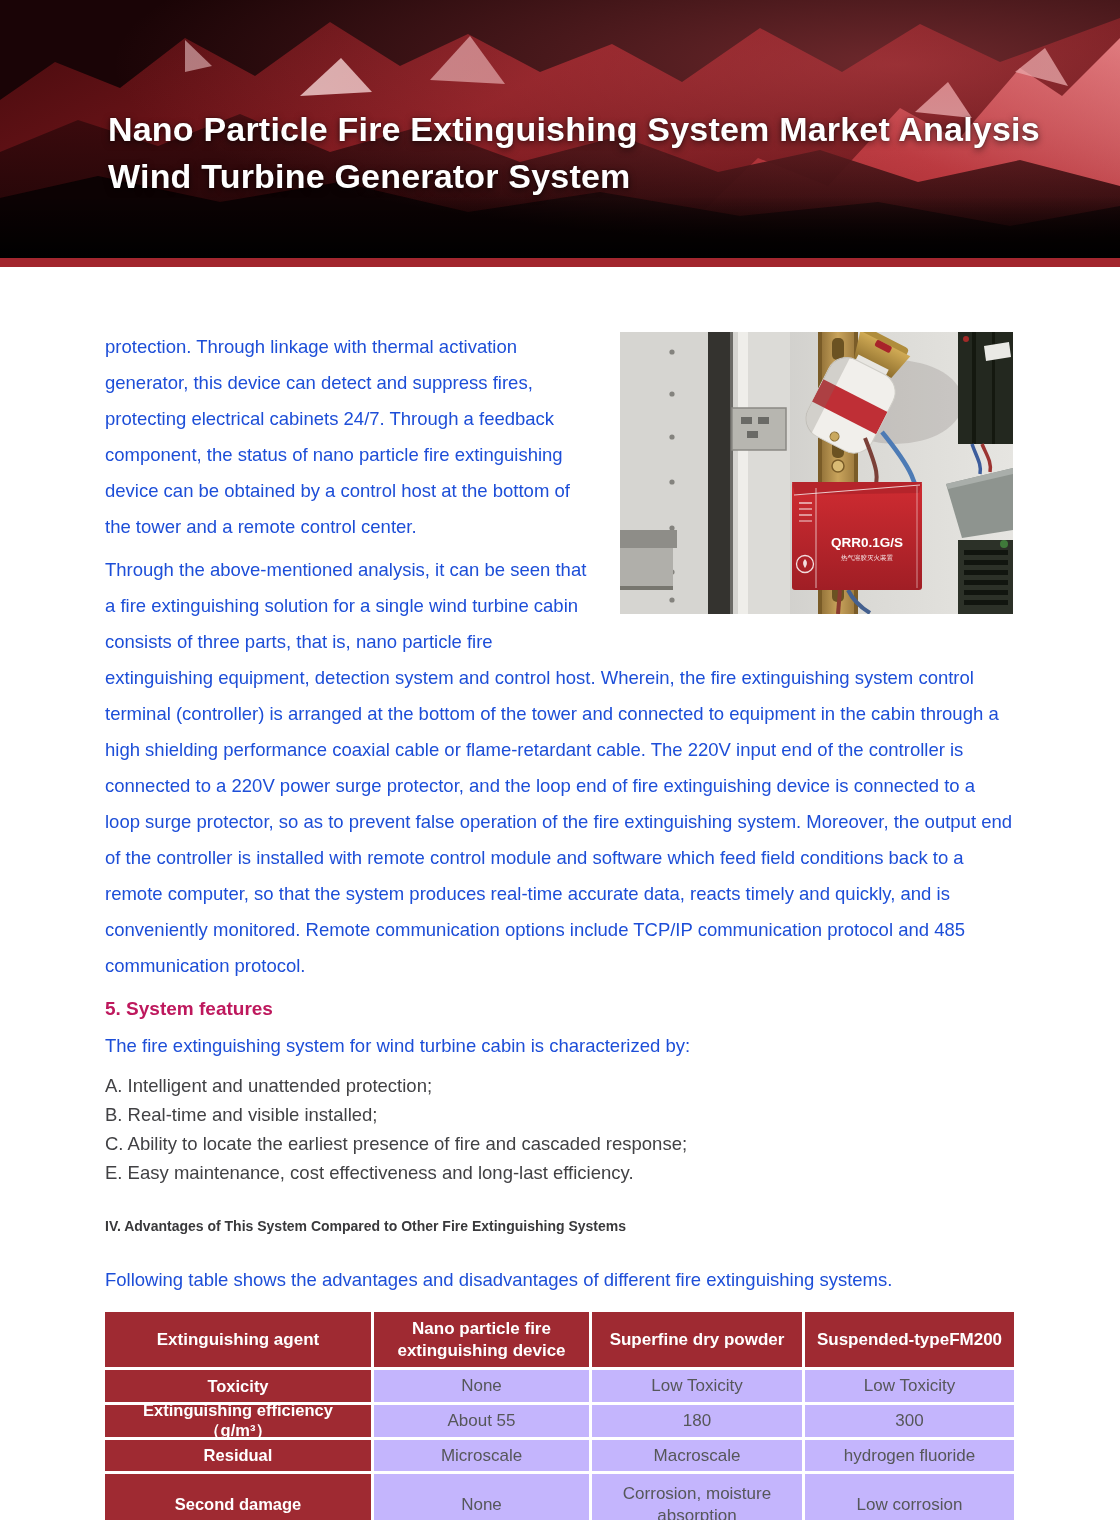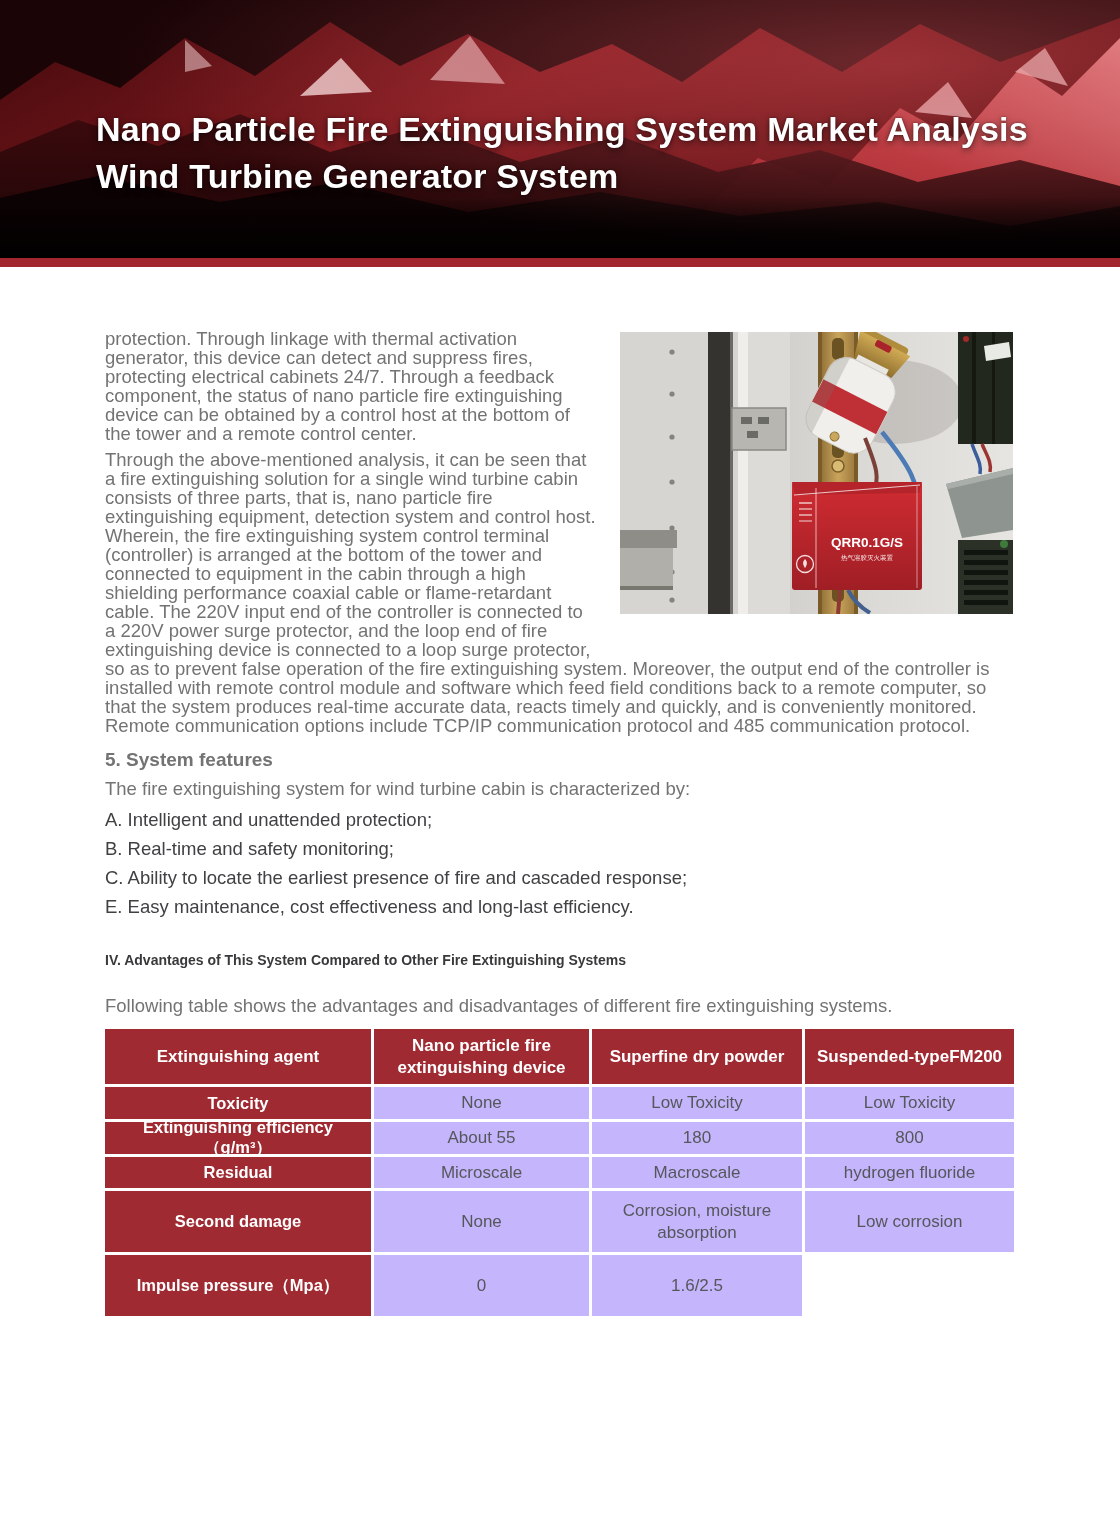--- a/index.html
+++ b/index.html
@@ -7,36 +7,36 @@
   .page {
     position:relative; width:1120px; height:1520px; margin:0 auto;
     background:#ffffff; overflow:hidden;
     font-family:"Liberation Sans","DejaVu Sans",sans-serif;
     color:#414144;
   }
   
   .hero { position:relative; width:1120px; height:258px; overflow:hidden; background:#140304; }
   .hero svg { display:block; }
   .hero-title {
-    position:absolute; left:96px; top:106px;
+    position:absolute; left:108px; top:106px;
     color:#ffffff; font-weight:bold; font-size:34px; line-height:47px;
     letter-spacing:0.2px;
     text-shadow:0 2px 7px rgba(0,0,0,0.6), 0 0 2px rgba(0,0,0,0.4);
   }
   .accent-bar { width:1120px; height:9px; background:#a2262e; }
   
   .content { padding:62px 107px 0 105px; }
   .photo {
     float:right; width:393px; height:282px; margin:3px 0 30px 22px;
     background:#cfcecb; overflow:hidden;
   }
-  .content p { font-size:18.5px; line-height:19px; color:#737373; }
+  .content p { font-size:18.5px; line-height:36px; color:#1d4ed8; }
   .para1 { margin-bottom:7px; }
   .para2 { margin-bottom:14px; }
-  .features-heading { font-size:19px; font-weight:bold; color:#737373; margin:2px 0 8px; }
+  .features-heading { font-size:19px; font-weight:bold; color:#be185d; margin:2px 0 8px; }
   .features-intro { margin-bottom:9px; }
   .feature-item { font-size:18.5px; line-height:25px; color:#414144; margin-bottom:4px; }
   .section-heading { font-size:14px; font-weight:bold; color:#39393b; margin:27px 0 22px; line-height:28px; }
   .section-intro { margin-bottom:14px; }
   
   .tbl {
     display:grid;
     grid-template-columns:266px 215px 210px 209px;
     grid-template-rows:55px 32px 32px 31px 61px 61px;
     gap:3px;
@@ -218,21 +218,21 @@
         <circle cx="384" cy="212" r="4" fill="#3f7a3a"></circle>
       </svg>
     </div>
 
     <p class="para1">protection. Through linkage with thermal activation generator, this device can detect and suppress fires, protecting electrical cabinets 24/7. Through a feedback component, the status of nano particle fire extinguishing device can be obtained by a control host at the bottom of the tower and a remote control center.</p>
     <p class="para2">Through the above-mentioned analysis, it can be seen that a fire extinguishing solution for a single wind turbine cabin consists of three parts, that is, nano particle fire extinguishing equipment, detection system and control host. Wherein, the fire extinguishing system control terminal (controller) is arranged at the bottom of the tower and connected to equipment in the cabin through a high shielding performance coaxial cable or flame-retardant cable. The 220V input end of the controller is connected to a 220V power surge protector, and the loop end of fire extinguishing device is connected to a loop surge protector, so as to prevent false operation of the fire extinguishing system. Moreover, the output end of the controller is installed with remote control module and software which feed field conditions back to a remote computer, so that the system produces real-time accurate data, reacts timely and quickly, and is conveniently monitored. Remote communication options include TCP/IP communication protocol and 485 communication protocol.</p>
 
     <div class="features-heading">5. System features</div>
     <p class="features-intro">The fire extinguishing system for wind turbine cabin is characterized by:</p>
     <div class="feature-item">A. Intelligent and unattended protection;</div>
-    <div class="feature-item">B. Real-time and safety monitoring;</div>
+    <div class="feature-item">B. Real-time and visible installed;</div>
     <div class="feature-item">C. Ability to locate the earliest presence of fire and cascaded response;</div>
     <div class="feature-item">E. Easy maintenance, cost effectiveness and long-last efficiency.</div>
 
     <div class="section-heading">IV. Advantages of This System Compared to Other Fire Extinguishing Systems</div>
     <p class="section-intro">Following table shows the advantages and disadvantages of different fire extinguishing systems.</p>
 
     <div class="tbl">
       <div class="cell hdr">Extinguishing agent</div>
       <div class="cell hdr">Nano particle fire
 extinguishing device</div>
@@ -240,21 +240,21 @@
       <div class="cell hdr">Suspended-typeFM200</div>
 
       <div class="cell lbl">Toxicity</div>
       <div class="cell val">None</div>
       <div class="cell val">Low Toxicity</div>
       <div class="cell val">Low Toxicity</div>
 
       <div class="cell lbl">Extinguishing efficiency（g/m³）</div>
       <div class="cell val">About 55</div>
       <div class="cell val">180</div>
-      <div class="cell val">800</div>
+      <div class="cell val">300</div>
 
       <div class="cell lbl">Residual</div>
       <div class="cell val">Microscale</div>
       <div class="cell val">Macroscale</div>
       <div class="cell val">hydrogen fluoride</div>
 
       <div class="cell lbl">Second damage</div>
       <div class="cell val">None</div>
       <div class="cell val">Corrosion, moisture
 absorption</div>

